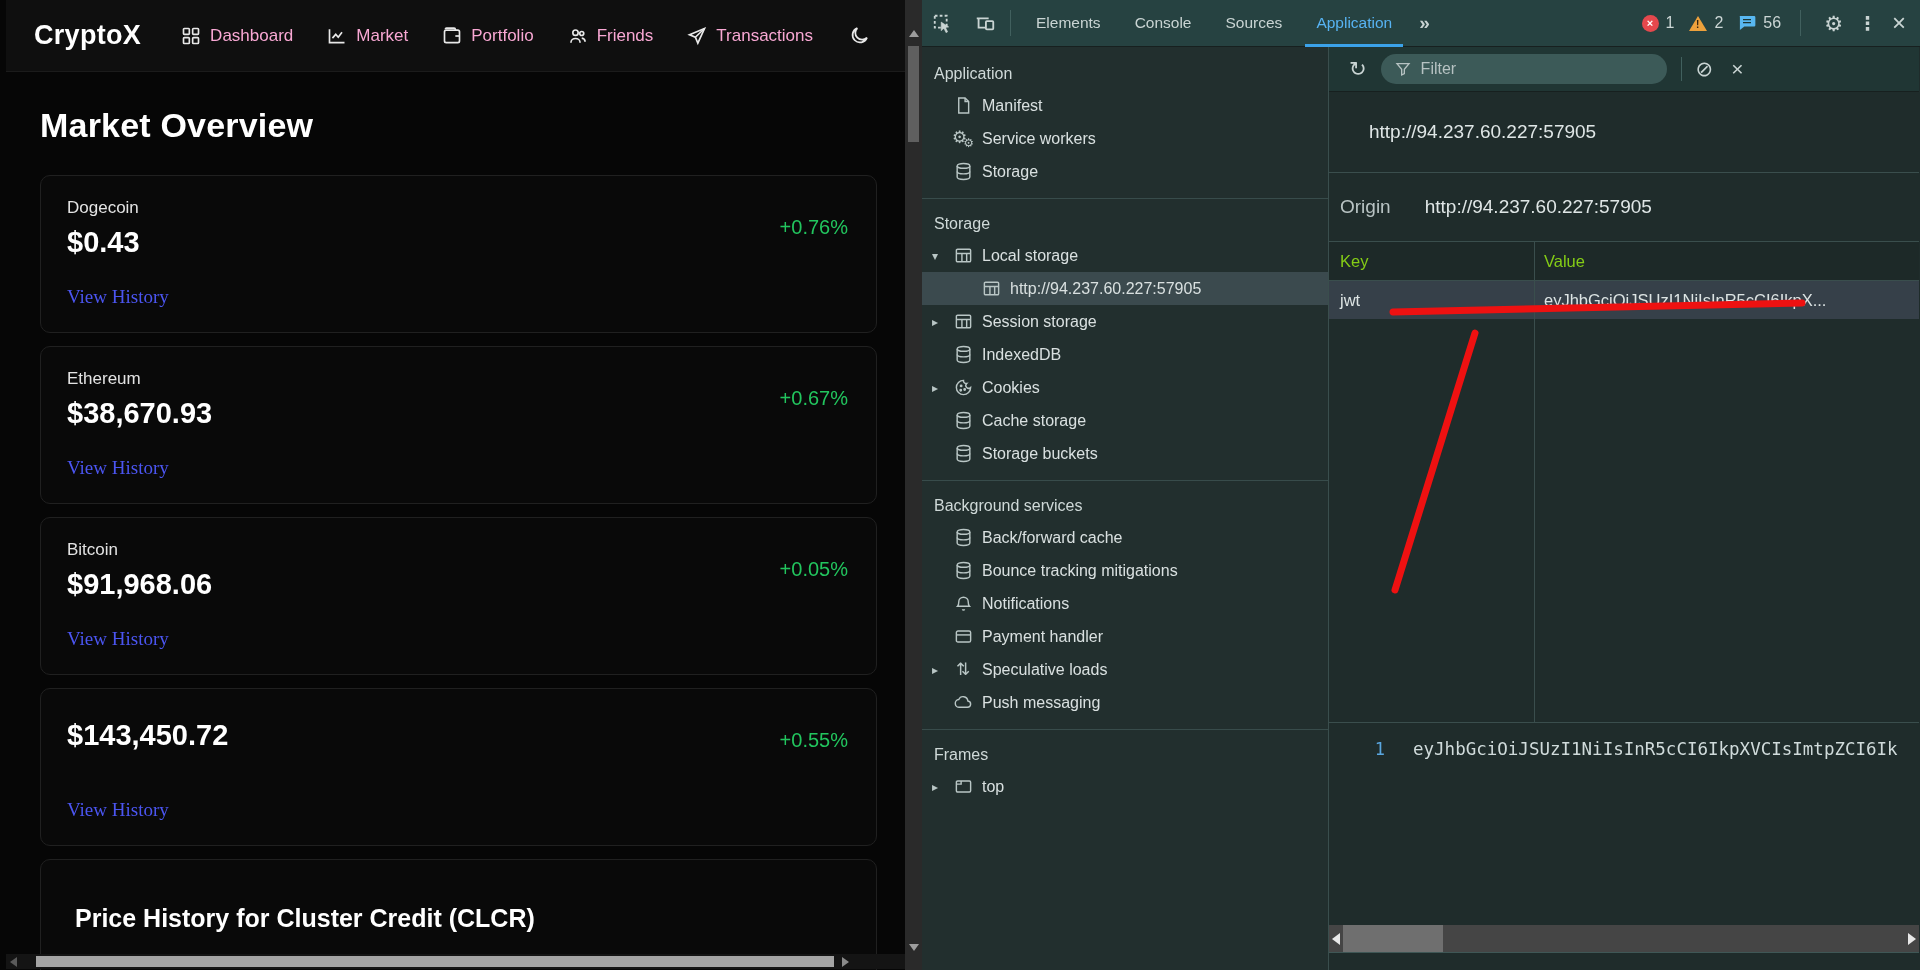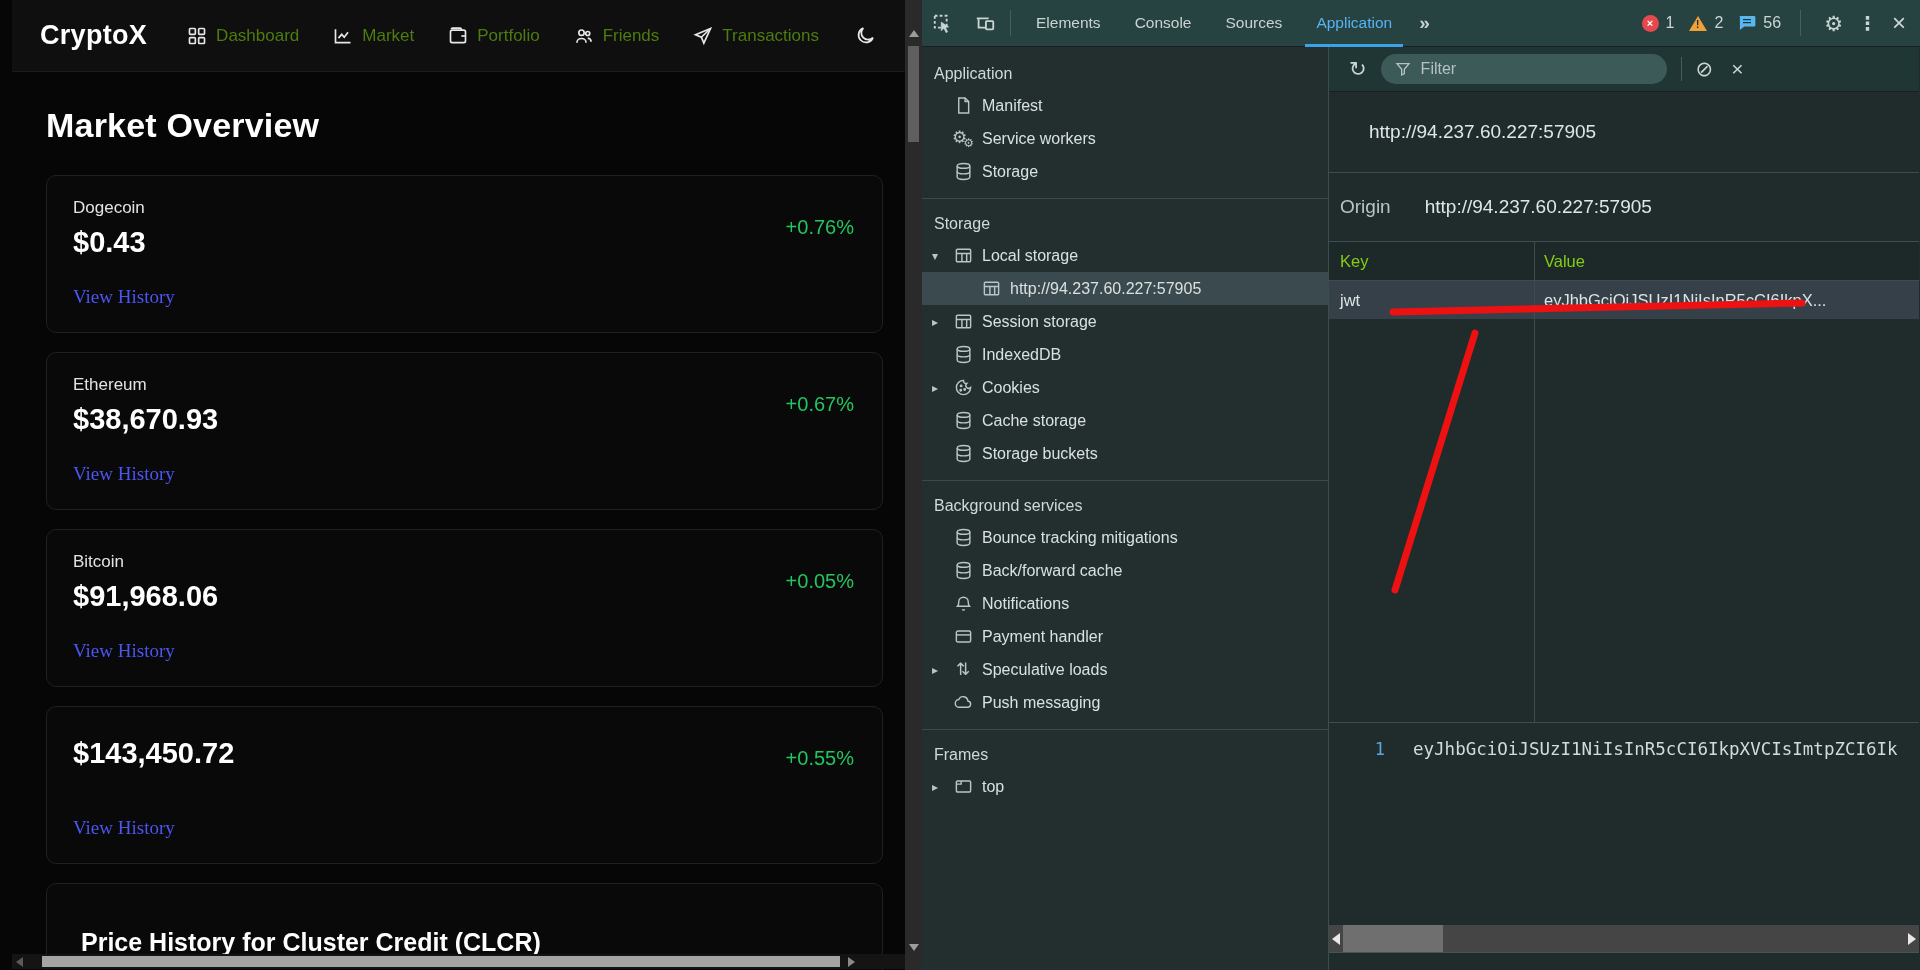--- a/index.html
+++ b/index.html
@@ -1,34 +1,34 @@
 <!DOCTYPE html>
 <html><head>
 <meta charset="utf-8">
 <style>
   * { margin:0; padding:0; box-sizing:border-box; }
   html,body { width:1920px; height:970px; overflow:hidden; background:#060606;
               font-family:"Liberation Sans","DejaVu Sans",sans-serif; }
   svg { display:block; }
 
   
-  .app { position:absolute; left:12px; top:0; width:905px; height:970px; background:#060606; overflow:hidden; }
+  .app { position:absolute; left:6px; top:0; width:905px; height:970px; background:#060606; overflow:hidden; }
   .app-nav { height:72px; background:#0f0f0f; border-bottom:1px solid #1b1b1b;
              display:flex; align-items:center; padding:0 28px; }
   .brand { font-size:27px; font-weight:bold; color:#fff; letter-spacing:.3px; margin-right:40px; }
-  .nav-item { display:flex; align-items:center; gap:9px; color:#4d7c0f; font-size:17px;
+  .nav-item { display:flex; align-items:center; gap:9px; color:#f9a8d4; font-size:17px;
               margin-right:34px; cursor:pointer; }
   .nav-item svg { stroke:#e8e8e8; }
   .moon-btn { margin-left:2px; cursor:pointer; }
 
   .app-main { padding:0 34px; }
   .page-title { color:#fff; font-size:34px; font-weight:800; margin:34px 0 30px 0; letter-spacing:.2px; }
 
   .coin-card { position:relative; height:158px; border:1px solid #202020; border-radius:10px;
-               background:#090909; margin-bottom:19px; padding:22px 26px; }
+               background:#090909; margin-bottom:13px; padding:22px 26px; }
   .coin-name { color:#e3e3e3; font-size:17px; }
   .coin-price { color:#fff; font-size:29px; font-weight:800; margin-top:8px; }
   .coin-change { position:absolute; top:40px; right:28px; font-size:20px; }
   .coin-link { position:absolute; left:26px; bottom:24px; font-size:19px; cursor:pointer; }
 
   .heading-card { border:1px solid #202020; border-radius:10px; background:#090909;
                   height:150px; padding:44px 26px 0 34px; }
   .section-heading { color:#fff; font-size:25px; font-weight:700; }
 
   
@@ -419,32 +419,32 @@
 
       <div class="si">
         <span class="exp"></span>
         <span class="ico">
             <svg width="19" height="19" viewBox="0 0 24 24" fill="none" stroke-width="1.8">
               <ellipse cx="12" cy="5" rx="8" ry="3"></ellipse>
               <path d="M4 5v14c0 1.7 3.6 3 8 3s8-1.3 8-3V5"></path>
               <path d="M4 12c0 1.7 3.6 3 8 3s8-1.3 8-3"></path>
             </svg>
           </span>
-        <span class="lbl">Bounce tracking mitigations</span>
+        <span class="lbl">Back/forward cache</span>
       </div>
       <div class="si">
         <span class="exp"></span>
         <span class="ico">
             <svg width="19" height="19" viewBox="0 0 24 24" fill="none" stroke-width="1.8">
               <ellipse cx="12" cy="5" rx="8" ry="3"></ellipse>
               <path d="M4 5v14c0 1.7 3.6 3 8 3s8-1.3 8-3V5"></path>
               <path d="M4 12c0 1.7 3.6 3 8 3s8-1.3 8-3"></path>
             </svg>
           </span>
-        <span class="lbl">Back/forward cache</span>
+        <span class="lbl">Bounce tracking mitigations</span>
       </div>
       <div class="si">
         <span class="exp"></span>
         <span class="ico">
             <svg width="19" height="19" viewBox="0 0 24 24" fill="none" stroke-width="1.8">
               <path d="M6 10a6 6 0 0 1 12 0c0 4 1.5 5.5 1.5 5.5h-15S6 14 6 10z"></path>
               <path d="M10.5 19.5a1.8 1.8 0 0 0 3 0"></path>
             </svg>
           </span>
         <span class="lbl">Notifications</span>

